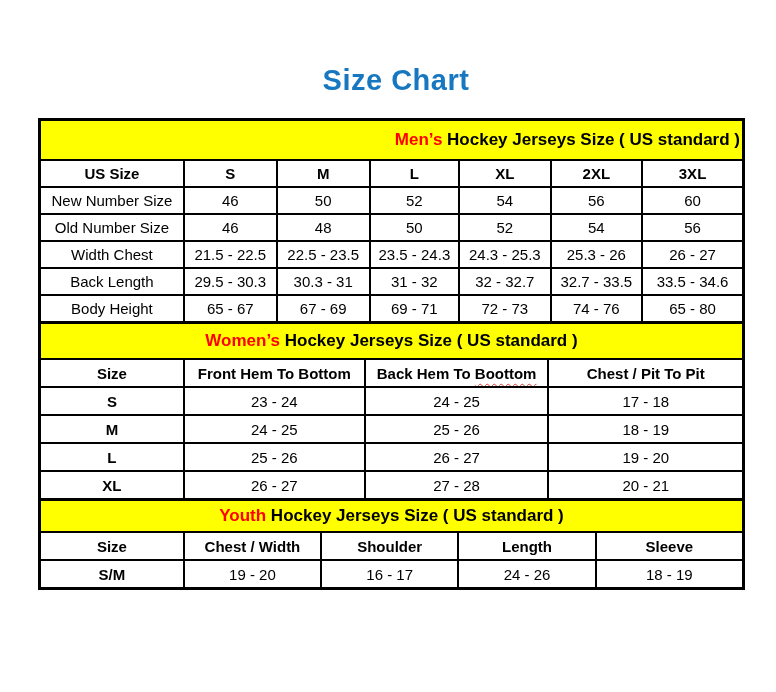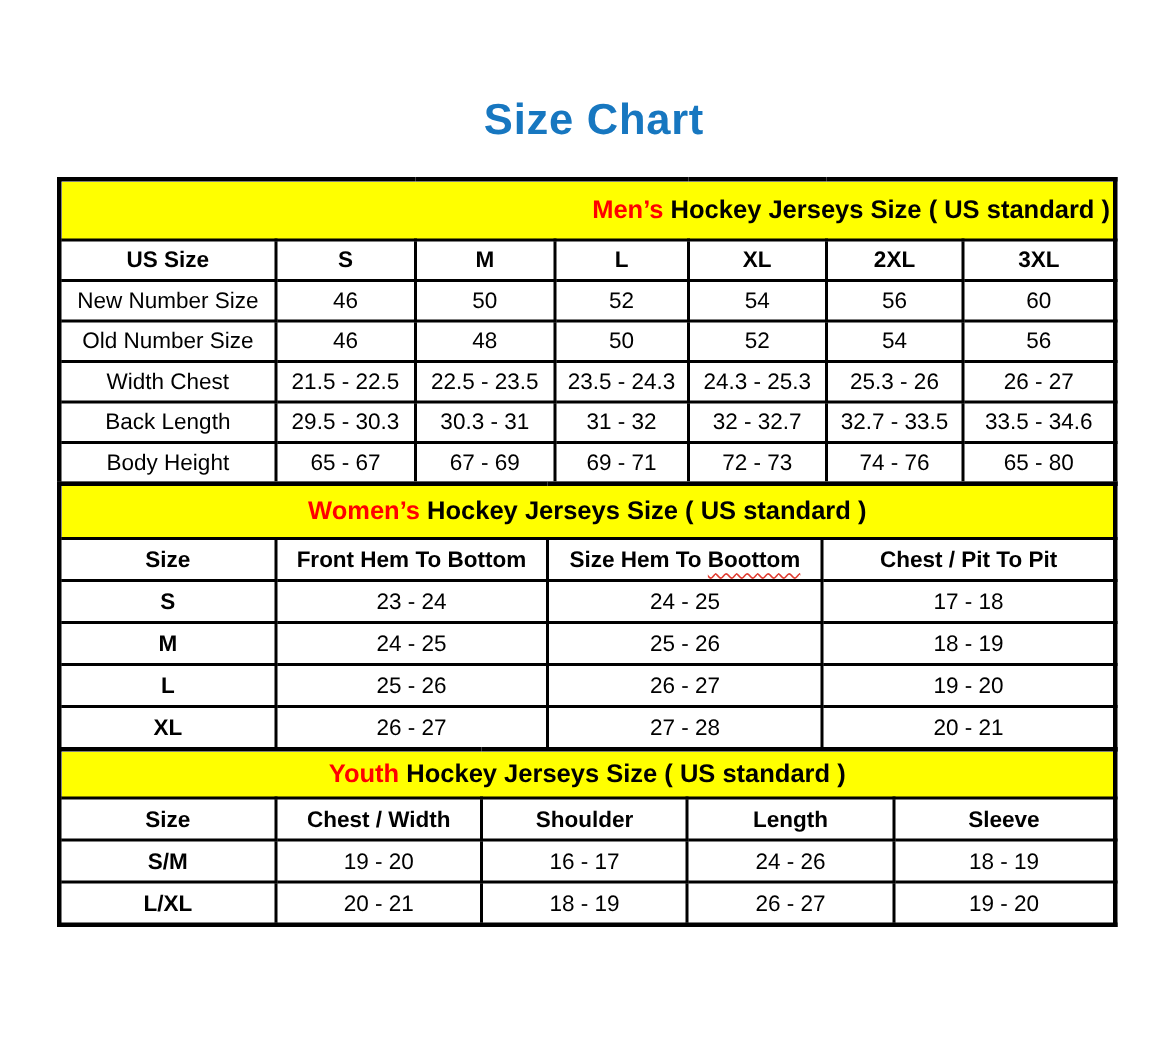--- a/index.html
+++ b/index.html
@@ -168,21 +168,21 @@
           <col style="width:26.1%">
           <col style="width:27.7%">
       </colgroup>
       <tbody>
           <tr class="section-row">
         <th colspan="4"><span class="section-accent">Women’s</span> <span>Hockey Jerseys Size ( US standard )</span></th>
       </tr>
       <tr class="head-row">
         <th>Size</th>
         <th>Front Hem To Bottom</th>
-        <th><span>Size Hem To</span> <span class="squiggle">Boottom</span></th>
+        <th><span>Back Hem To</span> <span class="squiggle">Boottom</span></th>
         <th>Chest / Pit To Pit</th>
       </tr>
       <tr>
         <td>S</td>
         <td>23 - 24</td>
         <td>24 - 25</td>
         <td>17 - 18</td>
       </tr>
       <tr>
         <td>M</td>
@@ -224,24 +224,17 @@
         <th>Length</th>
         <th>Sleeve</th>
       </tr>
       <tr>
         <td>S/M</td>
         <td>19 - 20</td>
         <td>16 - 17</td>
         <td>24 - 26</td>
         <td>18 - 19</td>
       </tr>
-      <tr>
-        <td>L/XL</td>
-        <td>20 - 21</td>
-        <td>18 - 19</td>
-        <td>26 - 27</td>
-        <td>19 - 20</td>
-      </tr>
     </tbody>
       </table>
 
   </div>
 </div>
 
 </body></html>

